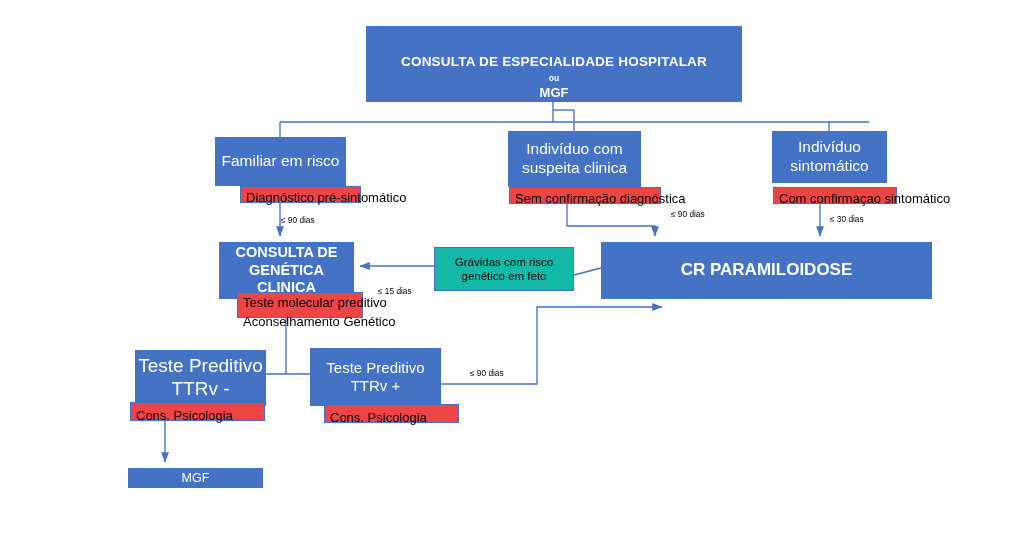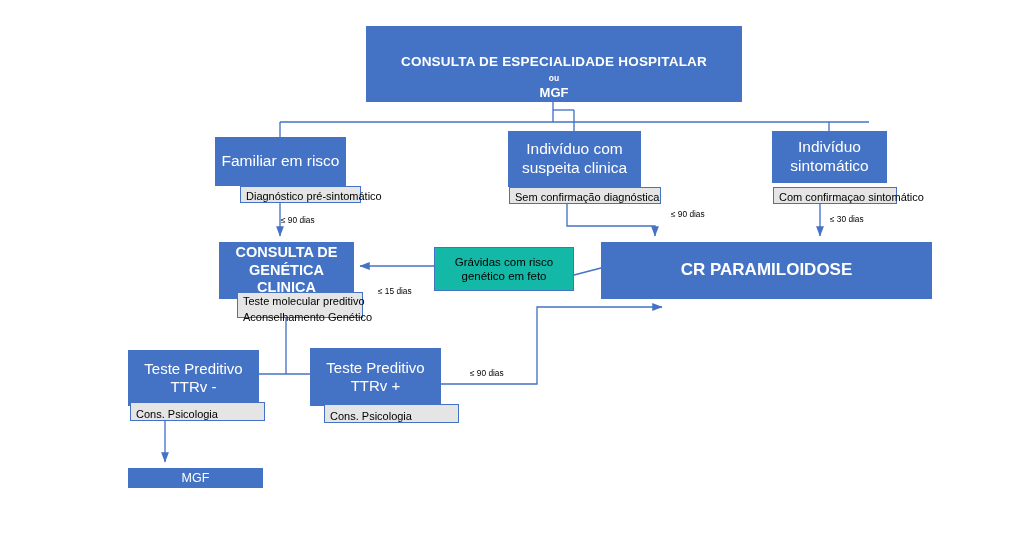--- a/index.html
+++ b/index.html
@@ -37,45 +37,45 @@
   
   #n-familiar{left:215px;top:137px;width:131px;height:49px;font-size:15.5px;}
   #n-suspeita{left:508px;top:131px;width:133px;height:56px;font-size:15.5px;}
   #n-sintomatico{left:772px;top:131px;width:115px;height:52px;font-size:15.5px;}
 
   
   #n-genetica{left:219px;top:242px;width:135px;height:57px;font-size:14.5px;font-weight:bold;}
   #n-cr{left:601px;top:242px;width:331px;height:57px;font-size:17px;font-weight:bold;}
 
   
-  #n-ttrvneg{left:128px;top:350px;width:131px;height:56px;font-size:15px;}
+  #n-ttrvneg{left:135px;top:350px;width:131px;height:56px;font-size:19px;}
   #n-ttrvpos{left:310px;top:348px;width:131px;height:58px;font-size:15px;}
 
   
   #n-mgf{left:128px;top:468px;width:135px;height:20px;font-size:12.5px;}
 
   
   .plainbox{
     position:absolute;
     background:#14b8a6;
     border:1px solid #4472C4;
     color:#000000;
     display:flex;align-items:center;justify-content:center;
     text-align:center;box-sizing:border-box;line-height:1.25;
   }
   #n-gravidas{left:434px;top:247px;width:140px;height:44px;font-size:11.5px;}
 
   
   .strip{
     position:absolute;
-    background:#e5e5e5;
+    background:#ef4444;
     border:1px solid #4472C4;
     color:#000000;
     box-sizing:border-box;
-    font-size:11px;
+    font-size:13px;
     line-height:1.45;
     padding:2px 4px 2px 5px;
     white-space:nowrap;
   }
   #s-familiar{left:240px;top:186px;width:121px;height:17px;}
   #s-suspeita{left:509px;top:187px;width:152px;height:17px;}
   #s-sintomatico{left:773px;top:187px;width:124px;height:17px;}
   #s-genetica{left:237px;top:292px;width:126px;height:26px;padding-top:1px;}
   #s-cr{left:666px;top:294px;width:268px;height:19px;padding-top:4px;}
   #s-psineg{left:130px;top:402px;width:135px;height:19px;padding-top:4px;}

